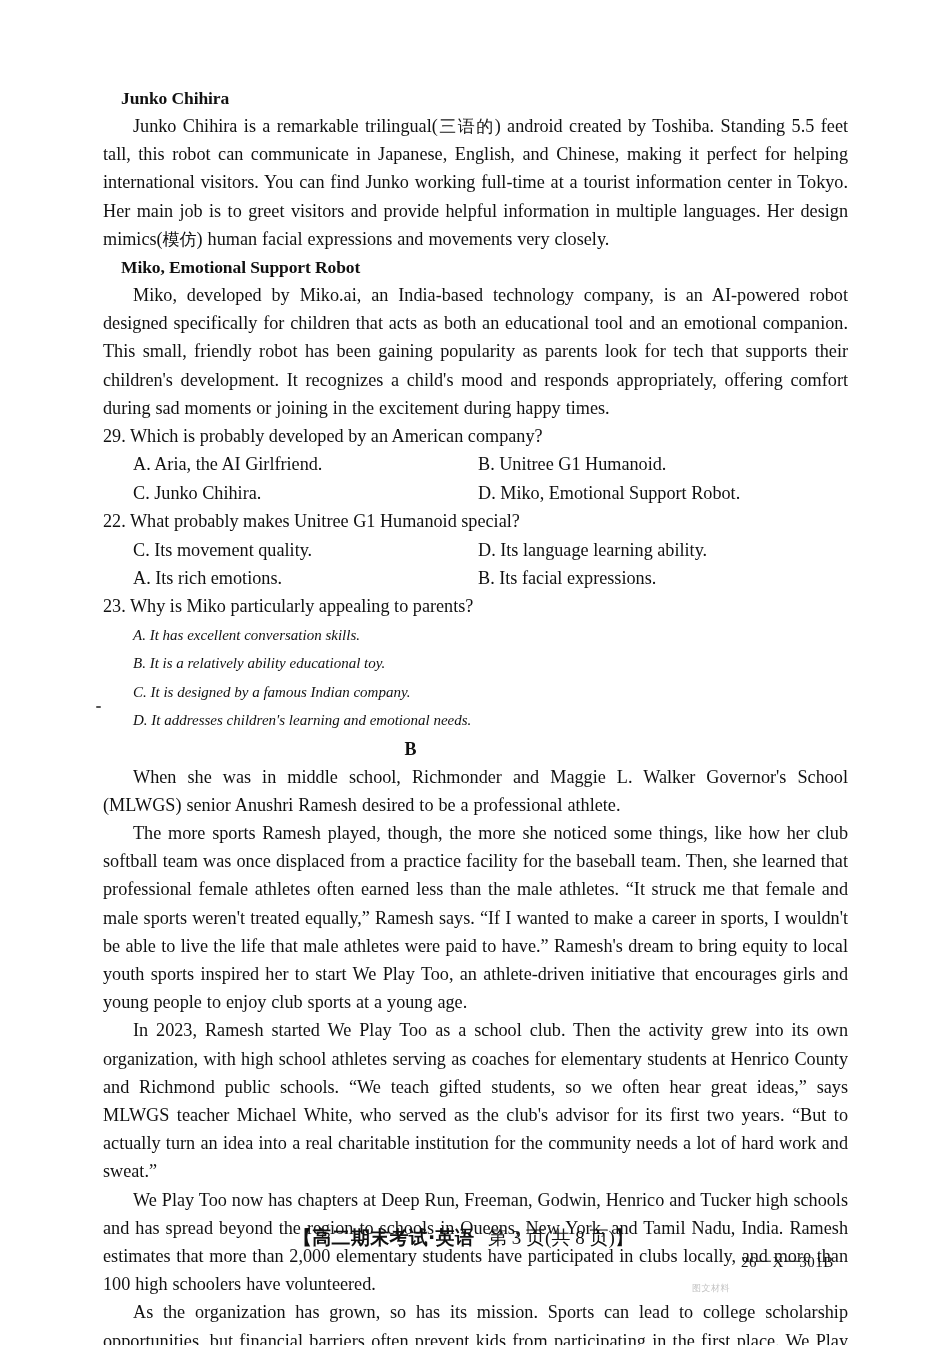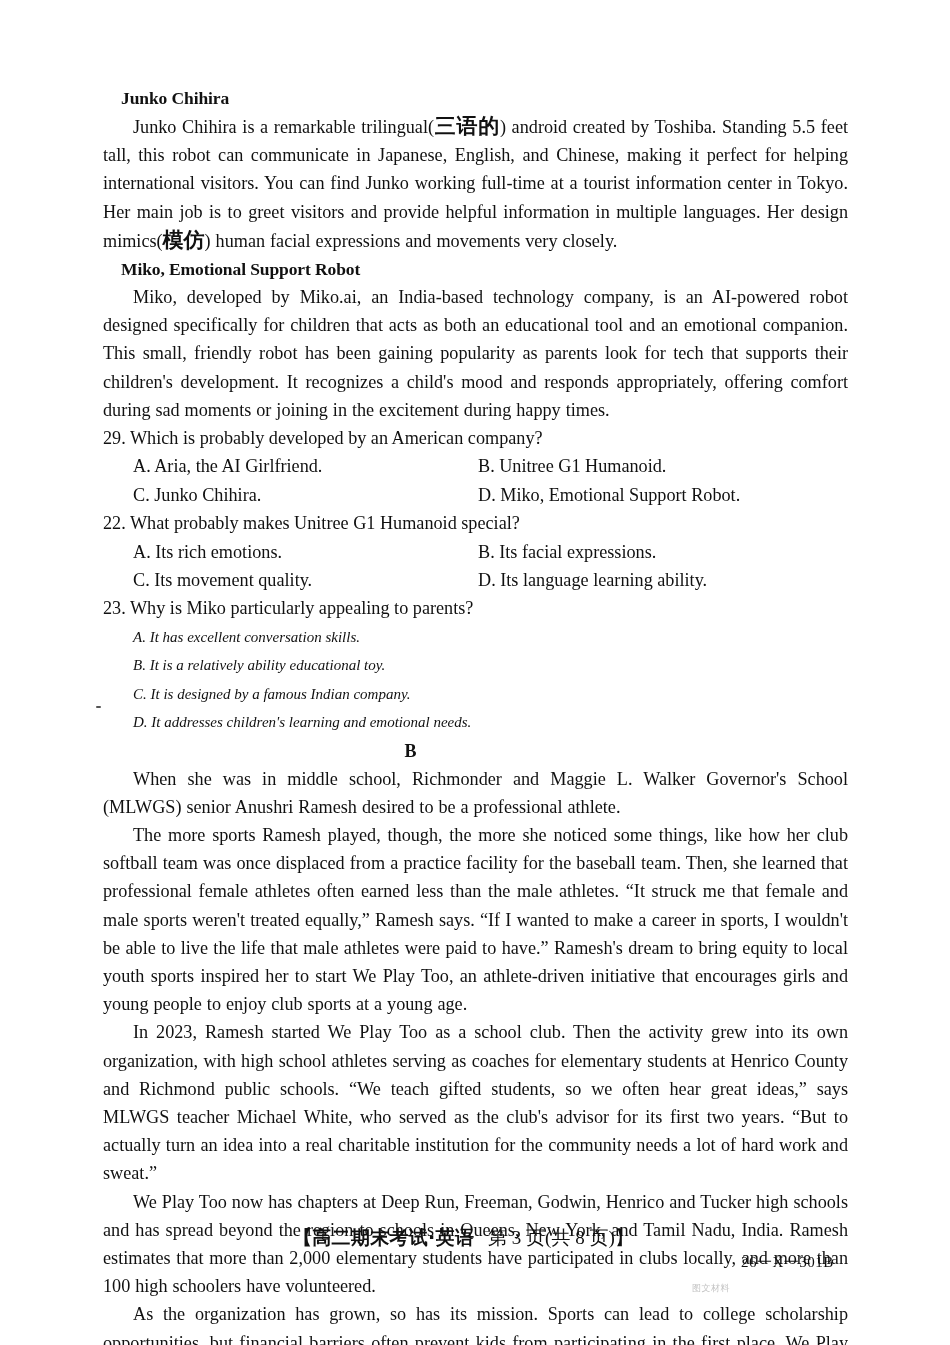--- a/index.html
+++ b/index.html
@@ -45,21 +45,21 @@
     font-size: 18.2px;
     line-height: 28.2px;
     margin: 0;
     text-align: justify;
     text-align-last: left;
     text-justify: inter-word;
     word-spacing: 0.4px;
     text-indent: 30px;
   }
 
-  .cn { font-family: "DejaVu Sans", "Liberation Sans", sans-serif; font-size: 21px; font-weight: bold; }
+  .cn { font-family: "DejaVu Sans", "Liberation Sans", sans-serif; font-size: 17px; }
 
   
   .q-block { margin-top: 0px; }
   .q-stem {
     font-size: 18.2px;
     line-height: 28.4px;
     margin: 0;
     text-indent: -6px;
     padding-left: 6px;
     white-space: nowrap;
@@ -176,26 +176,26 @@
       </div>
       <div class="opt-row">
         <span class="opt first">C. Junko Chihira.</span>
         <span class="opt">D. Miko, Emotional Support Robot.</span>
       </div>
     </div>
 
     <div class="q-block">
       <p class="q-stem">22. What probably makes Unitree G1 Humanoid special?</p>
       <div class="opt-row">
+        <span class="opt first">C. Its movement quality.</span>
+        <span class="opt">D. Its language learning ability.</span>
+      </div>
+      <div class="opt-row">
         <span class="opt first">A. Its rich emotions.</span>
         <span class="opt">B. Its facial expressions.</span>
-      </div>
-      <div class="opt-row">
-        <span class="opt first">C. Its movement quality.</span>
-        <span class="opt">D. Its language learning ability.</span>
       </div>
     </div>
 
     <div class="q-block">
       <p class="q-stem">23. Why is Miko particularly appealing to parents?</p>
       <div class="opt-single">A. It has excellent conversation skills.</div>
       <div class="opt-single">B. It is a relatively ability educational toy.</div>
       <div class="opt-single">C. It is designed by a famous Indian company.</div>
       <div class="opt-single">D. It addresses children's learning and emotional needs.</div>
     </div>

